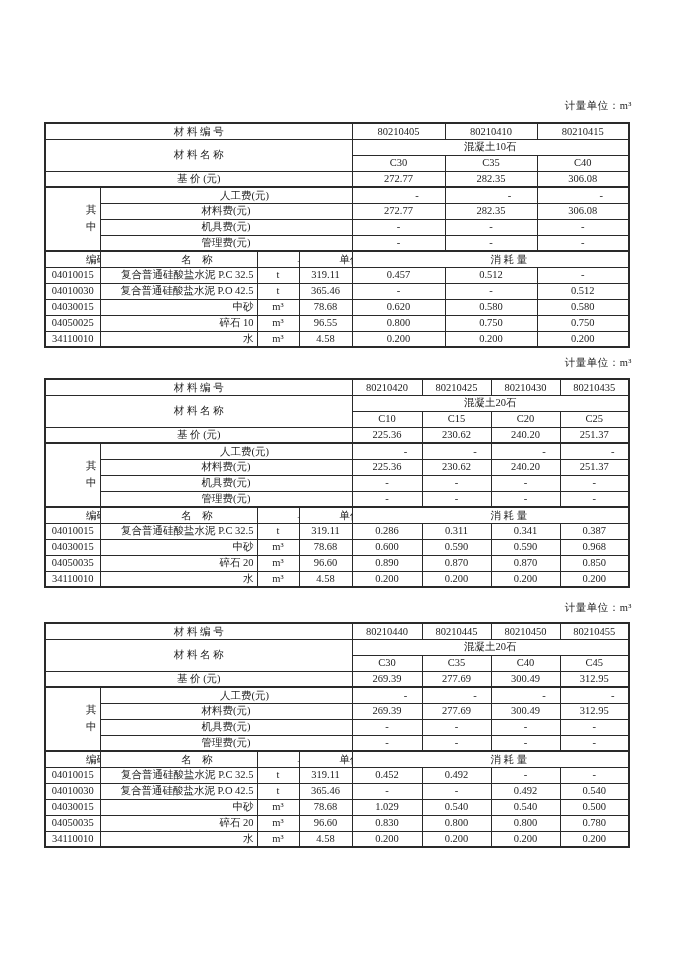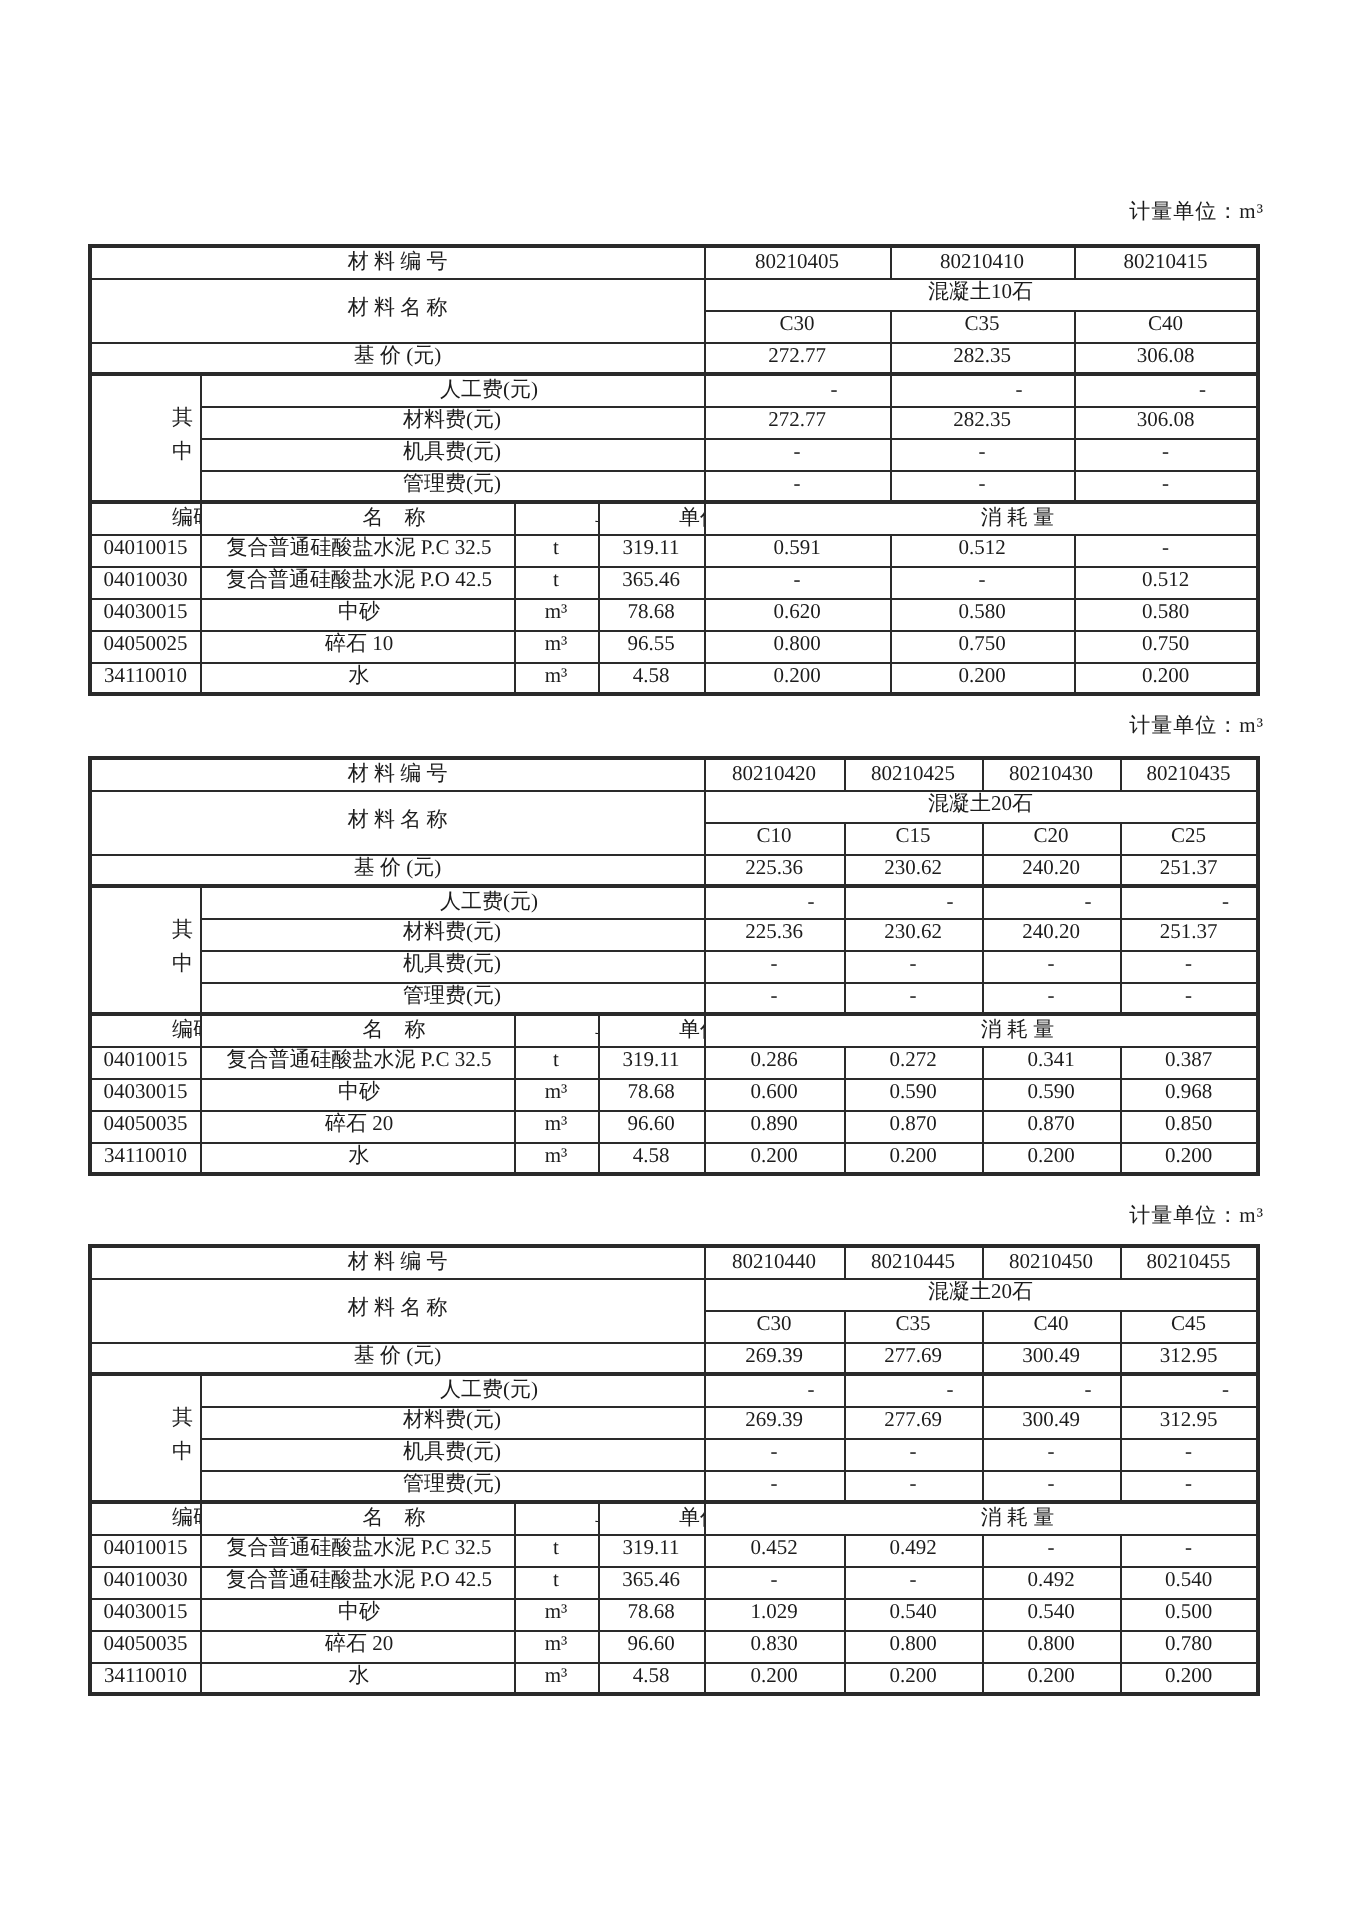--- a/index.html
+++ b/index.html
@@ -34,21 +34,21 @@
     border: 1px solid #2a2a2a;
     height: 16px;
     padding: 0 3px;
     text-align: center;
     vertical-align: middle;
     overflow: hidden;
     white-space: nowrap;
     line-height: 1.25;
   }
   .qt tr.tt td { border-top-width: 2px; padding-left: 40px; }
-  .qt td.lft { text-align: center; padding-left: 5px; }
+  .qt td.lft { text-align: right; padding-left: 5px; }
   .qt td.among { white-space: pre-line; line-height: 1.6; }
   .pageno {
     position: absolute;
     top: 896px;
     left: 0;
     width: 100%;
     text-align: center;
     font-size: 12px;
   }
 </style>
@@ -121,21 +121,21 @@
       <td>名　称</td>
       <td>单位</td>
       <td>单价(元)</td>
       <td colspan="3">消 耗 量</td>
     </tr>
     <tr>
       <td>04010015</td>
       <td class="lft">复合普通硅酸盐水泥 P.C 32.5</td>
       <td>t</td>
       <td>319.11</td>
-      <td>0.591</td>
+      <td>0.457</td>
       <td>0.512</td>
       <td>-</td>
     </tr>
     <tr>
       <td>04010030</td>
       <td class="lft">复合普通硅酸盐水泥 P.O 42.5</td>
       <td>t</td>
       <td>365.46</td>
       <td>-</td>
       <td>-</td>
@@ -244,21 +244,21 @@
       <td>单位</td>
       <td>单价(元)</td>
       <td colspan="4">消 耗 量</td>
     </tr>
     <tr>
       <td>04010015</td>
       <td class="lft">复合普通硅酸盐水泥 P.C 32.5</td>
       <td>t</td>
       <td>319.11</td>
       <td>0.286</td>
-      <td>0.272</td>
+      <td>0.311</td>
       <td>0.341</td>
       <td>0.387</td>
     </tr>
     <tr>
       <td>04030015</td>
       <td class="lft">中砂</td>
       <td>m³</td>
       <td>78.68</td>
       <td>0.600</td>
       <td>0.590</td>

